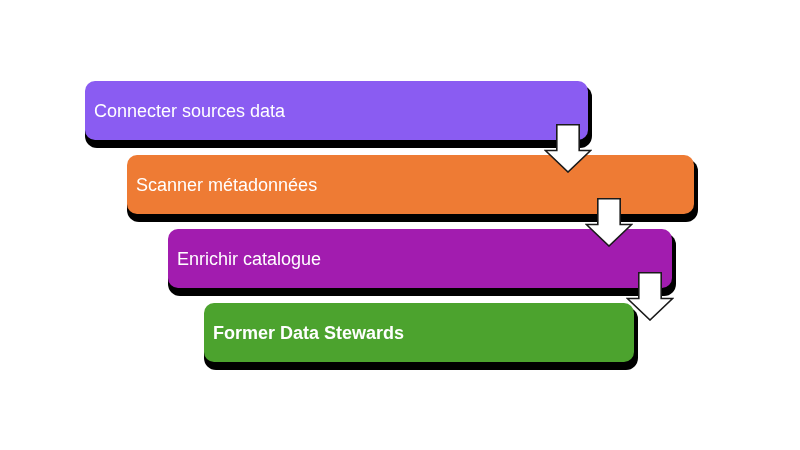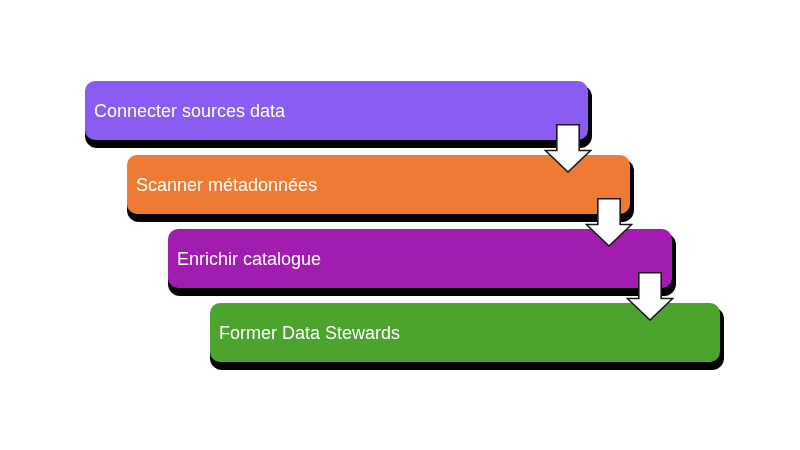--- a/index.html
+++ b/index.html
@@ -21,23 +21,23 @@
     box-sizing: border-box;
     padding-left: 9px;
   }
   .step-label {
     color: #ffffff;
     font-size: 18px;
     line-height: 1;
     white-space: nowrap;
   }
   .step-0 { left: 85px;  top: 81px;  width: 503px; }
-  .step-1 { left: 127px; top: 155px; width: 503px; }
+  .step-1 { left: 127px; top: 155px; width: 567px; }
   .step-2 { left: 168px; top: 229px; width: 504px; }
-  .step-3 { left: 210px; top: 303px; width: 510px; }
+  .step-3 { left: 204px; top: 303px; width: 430px; font-weight: bold; }
   .arrow {
     position: absolute;
     width: 48px;
     height: 49px;
   }
   .arrow-0 { left: 544px; top: 124px; }
   .arrow-1 { left: 585px; top: 198px; }
   .arrow-2 { left: 626px; top: 272px; }
 </style>
 </head>

